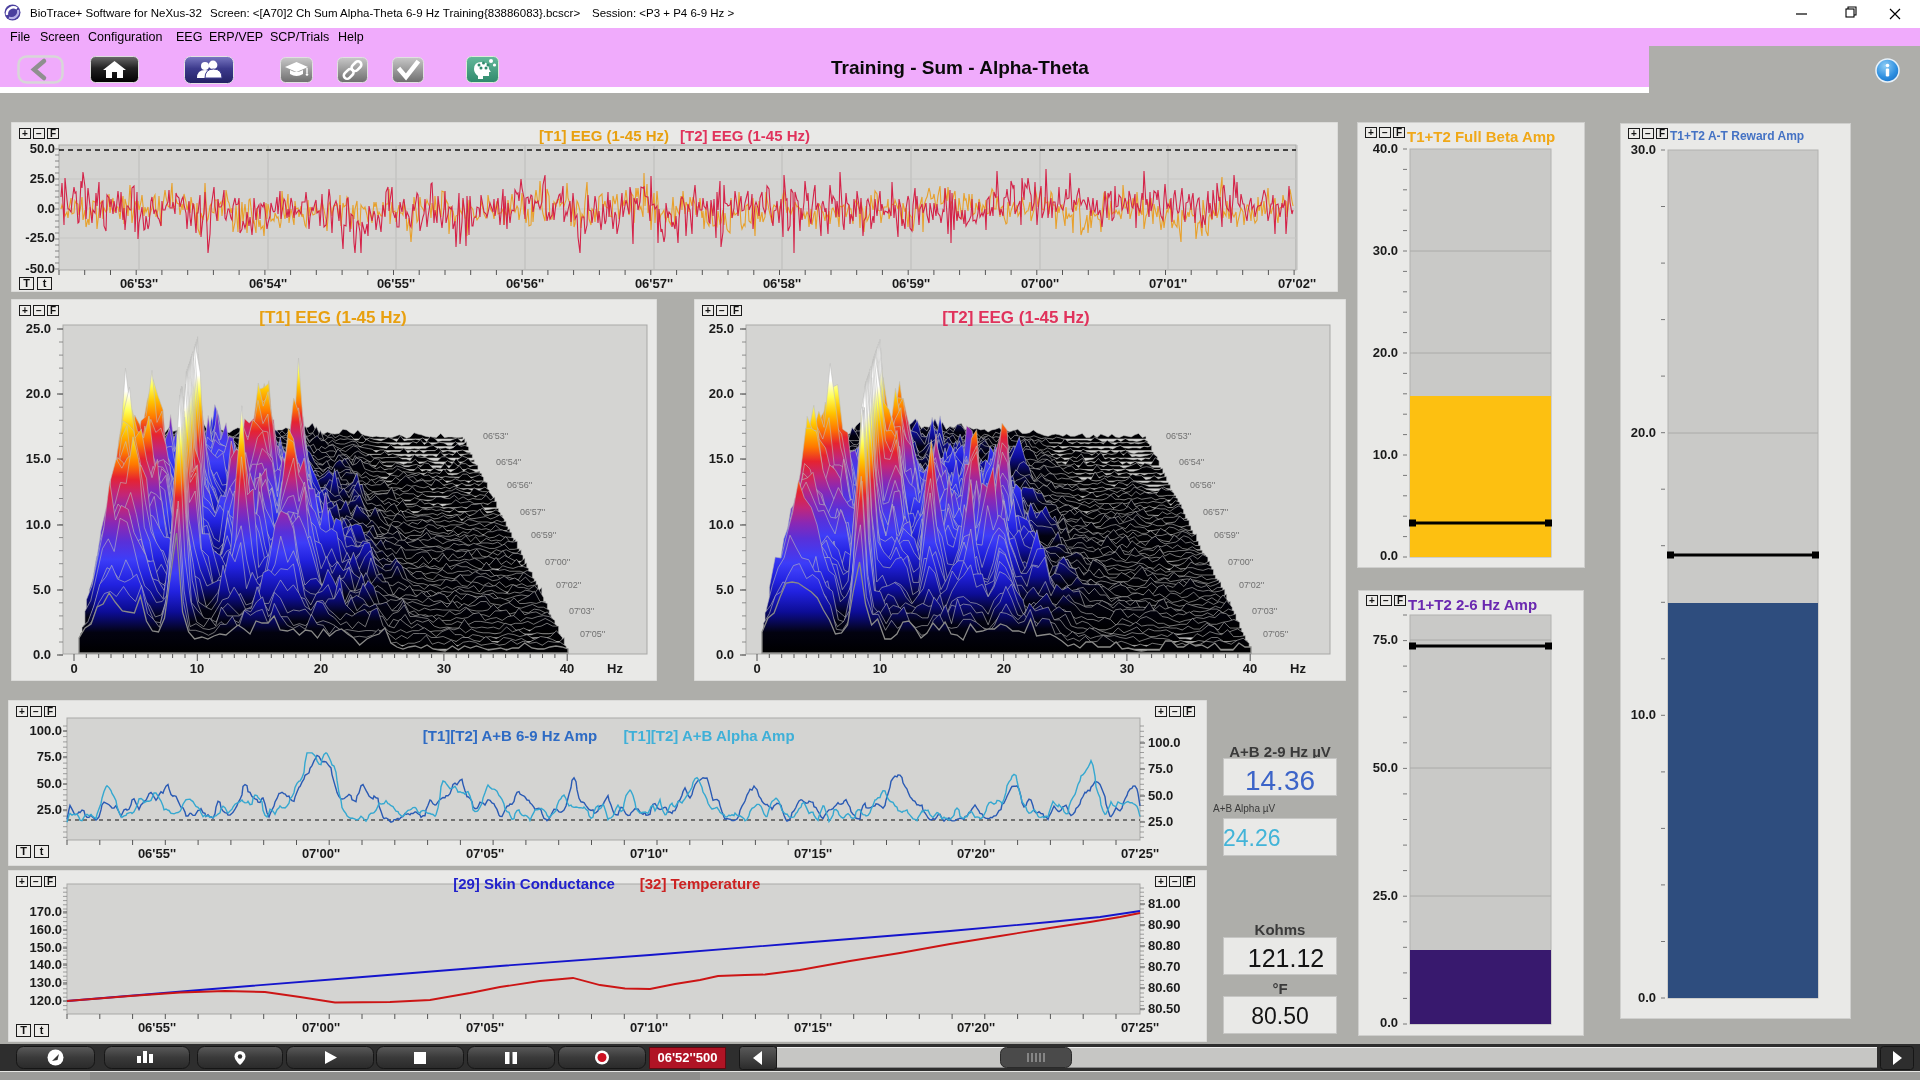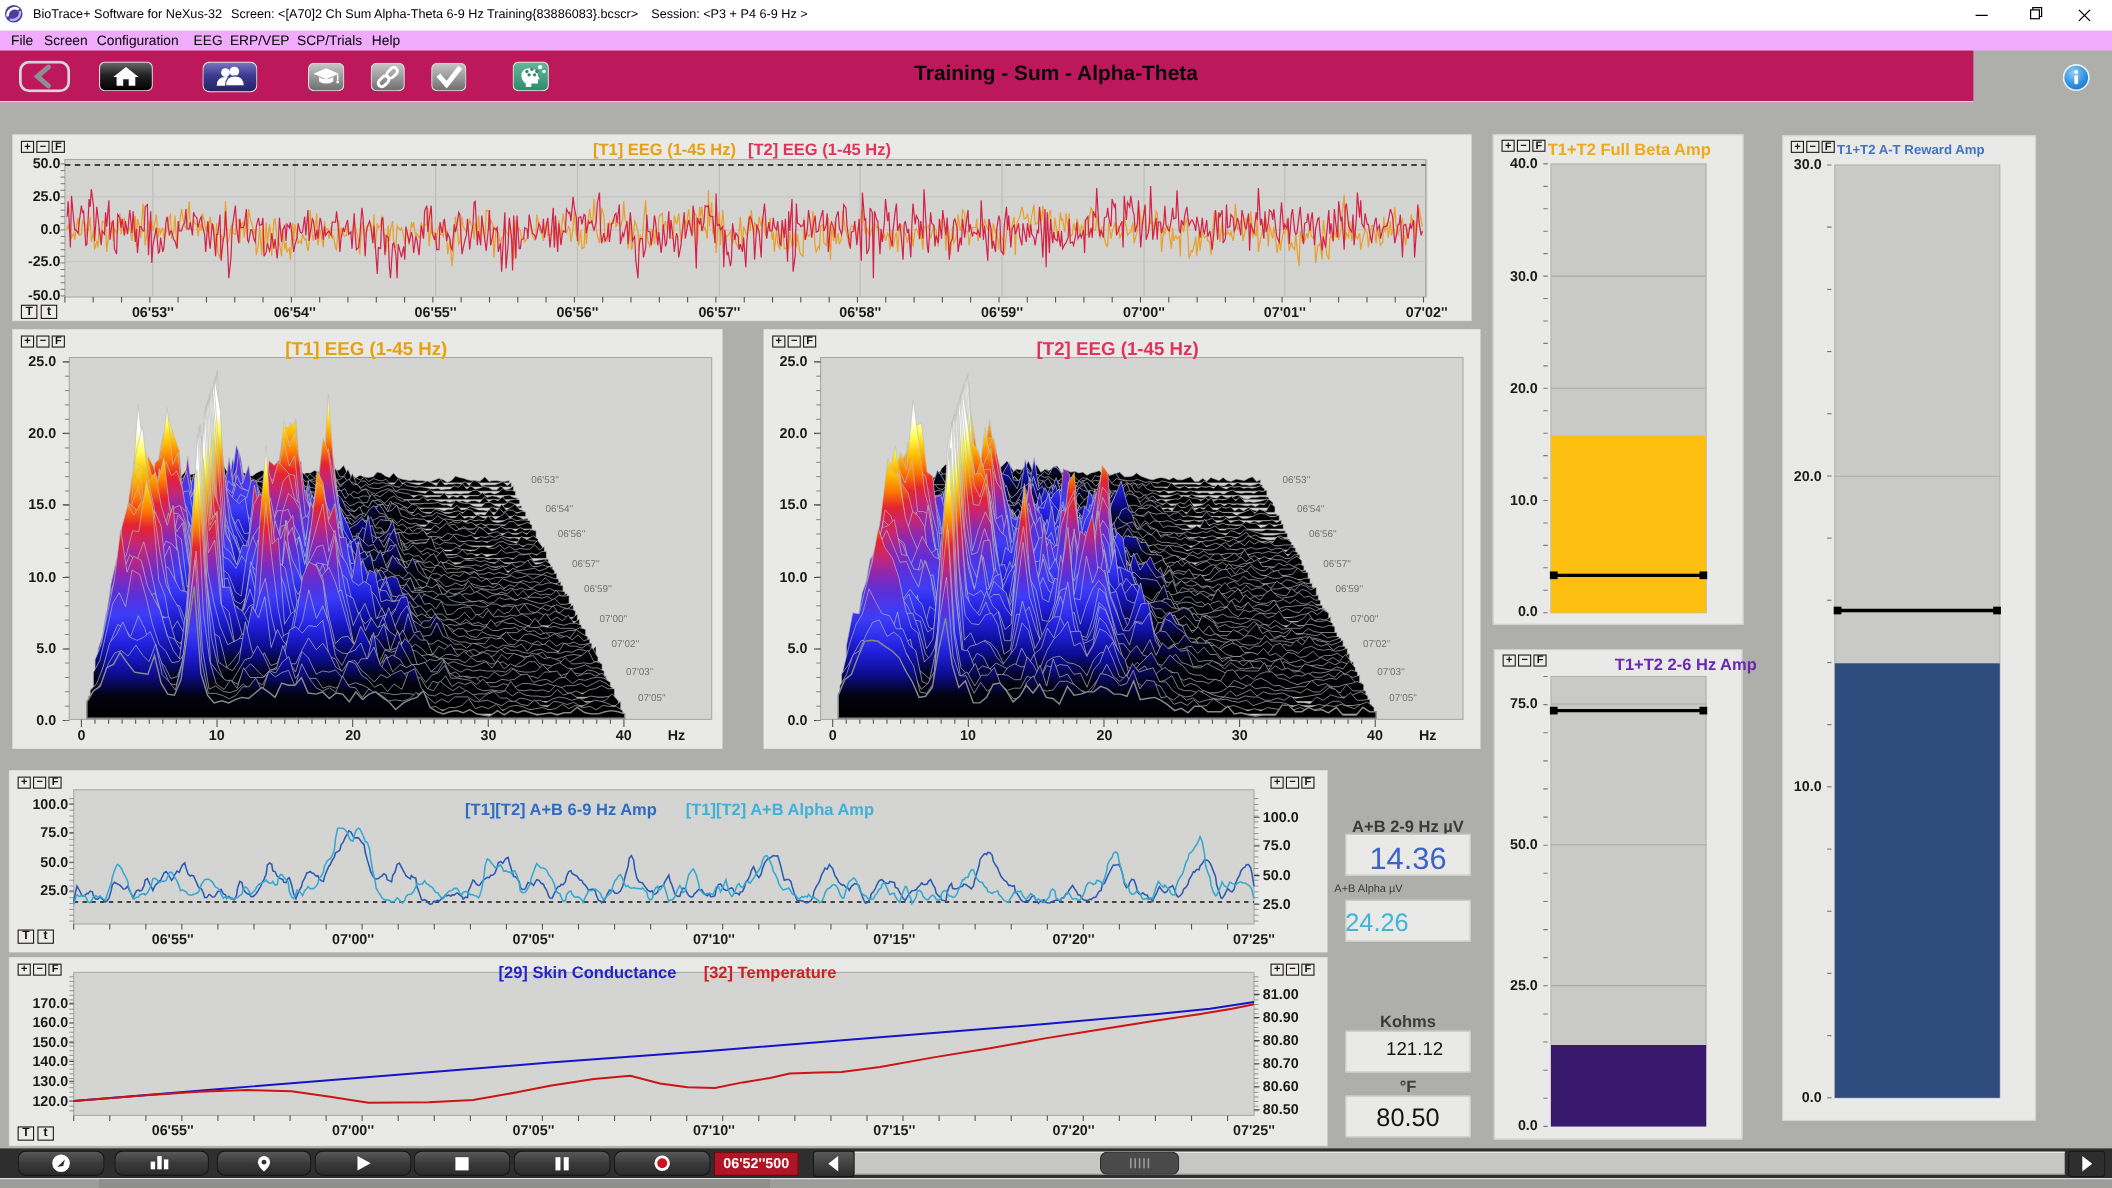--- a/index.html
+++ b/index.html
@@ -29,21 +29,21 @@
   </div>
 <div class="abs" style="left:0;top:28px;width:1920px;height:18px;background:#f0abfc">
     <div class="abs" style="left:10px;top:0px;font-size:12.5px;line-height:18px;color:#000">File</div>
     <div class="abs" style="left:40px;top:0px;font-size:12.5px;line-height:18px;color:#000">Screen</div>
     <div class="abs" style="left:88px;top:0px;font-size:12.5px;line-height:18px;color:#000">Configuration</div>
     <div class="abs" style="left:176px;top:0px;font-size:12.5px;line-height:18px;color:#000">EEG</div>
     <div class="abs" style="left:209px;top:0px;font-size:12.5px;line-height:18px;color:#000">ERP/VEP</div>
     <div class="abs" style="left:270px;top:0px;font-size:12.5px;line-height:18px;color:#000">SCP/Trials</div>
     <div class="abs" style="left:338px;top:0px;font-size:12.5px;line-height:18px;color:#000">Help</div>
   </div>
-<div class="abs" style="left:0;top:46px;width:1794px;height:47px;background:#be185d;border-bottom:1px solid #ffffff">
+<div class="abs" style="left:0;top:46px;width:1649px;height:47px;background:#f0abfc;border-bottom:6px solid #ffffff">
     <svg class="abs" style="left:17px;top:9px" width="47" height="29">
       <rect x="1.5" y="1.5" width="44" height="26" rx="8" fill="none" stroke="#d7d7d7" stroke-width="2.5"></rect>
       <path d="M27 6 L17 14.5 L27 23" fill="none" stroke="#8f8f8f" stroke-width="4.5" stroke-linecap="round" stroke-linejoin="miter"></path>
     </svg>
     <svg class="abs" style="left:90px;top:10px" width="49" height="27">
       <defs>
         <linearGradient id="gb" x1="0" y1="0" x2="0" y2="1">
           <stop offset="0" stop-color="#6a6a6a"></stop>
           <stop offset="0.45" stop-color="#222"></stop>
           <stop offset="1" stop-color="#000"></stop>
@@ -866,21 +866,21 @@
 <div class="tb" style="left:16px;top:1024px">T</div>
 <div class="tb" style="left:34px;top:1024px">t</div>
 <div class="abs" style="left:1213px;top:743px;width:134px;text-align:center;font-size:15px;font-weight:bold;color:#3a3a3a">A+B 2-9 Hz µV</div>
 <div class="abs" style="left:1223px;top:758px;width:114px;height:38px;background:#e9e9e7;border:1px solid #c6c6c4"></div>
 <div class="abs" style="left:1223px;top:765px;width:114px;text-align:center;font-size:28px;color:#3c64c8">14.36</div>
 <div class="abs" style="left:1213px;top:803px;width:134px;text-align:left;font-size:10px;font-weight:normal;color:#3a3a3a">A+B Alpha µV</div>
 <div class="abs" style="left:1223px;top:818px;width:114px;height:38px;background:#e9e9e7;border:1px solid #c6c6c4"></div>
 <div class="abs" style="left:1223px;top:825px;width:114px;text-align:left;font-size:23px;color:#42b4d8">24.26</div>
 <div class="abs" style="left:1213px;top:921px;width:134px;text-align:center;font-size:15px;font-weight:bold;color:#3a3a3a">Kohms</div>
 <div class="abs" style="left:1223px;top:937px;width:114px;height:38px;background:#e9e9e7;border:1px solid #c6c6c4"></div>
-<div class="abs" style="left:1223px;top:944px;width:126px;text-align:center;font-size:17px;color:#141414">121.12</div>
+<div class="abs" style="left:1223px;top:944px;width:126px;text-align:center;font-size:25px;color:#141414">121.12</div>
 <div class="abs" style="left:1213px;top:980px;width:134px;text-align:center;font-size:15px;font-weight:bold;color:#3a3a3a">°F</div>
 <div class="abs" style="left:1223px;top:996px;width:114px;height:38px;background:#e9e9e7;border:1px solid #c6c6c4"></div>
 <div class="abs" style="left:1223px;top:1003px;width:114px;text-align:center;font-size:23px;color:#141414">80.50</div>
 <div class="panel" style="left:1357px;top:122px;width:228px;height:446px"></div>
 <div class="sb" style="left:1365px;top:127px">+</div>
 <div class="sb" style="left:1379px;top:127px">−</div>
 <div class="sb" style="left:1393px;top:127px">F</div>
 <div class="abs" style="left:1407px;top:128px;font-size:15px;font-weight:bold;color:#f0a818">T1+T2 Full Beta Amp</div>
 <svg class="abs" style="left:1357px;top:122px" width="228" height="446">
     <rect x="53" y="27" width="141" height="408" fill="#c9c9c7" stroke="#b2b2b0"></rect>
@@ -915,21 +915,21 @@
     <line x1="46" y1="435.0" x2="50" y2="435.0" stroke="#777" stroke-width="1"></line>
     <rect x="53" y="274" width="141" height="161" fill="#fdc011"></rect>
     <line x1="55" y1="401" x2="192" y2="401" stroke="#000" stroke-width="3"></line>
     <rect x="52" y="397.5" width="7" height="7" fill="#000"></rect>
     <rect x="188" y="397.5" width="7" height="7" fill="#000"></rect>
   </svg>
 <div class="panel" style="left:1358px;top:590px;width:226px;height:446px"></div>
 <div class="sb" style="left:1366px;top:595px">+</div>
 <div class="sb" style="left:1380px;top:595px">−</div>
 <div class="sb" style="left:1394px;top:595px">F</div>
-<div class="abs" style="left:1468px;top:596px;font-size:15px;font-weight:bold;color:#6a28b0">T1+T2 2-6 Hz Amp</div>
+<div class="abs" style="left:1408px;top:596px;font-size:15px;font-weight:bold;color:#6a28b0">T1+T2 2-6 Hz Amp</div>
 <svg class="abs" style="left:1358px;top:590px" width="226" height="446">
     <rect x="52" y="25" width="141" height="409" fill="#c9c9c7" stroke="#b2b2b0"></rect>
     <text x="40" y="54" text-anchor="end" font-size="13" font-weight="bold" fill="#1a1a1a">75.0</text>
     <line x1="52" y1="50" x2="193" y2="50" stroke="#aaaaa8" stroke-width="1"></line>
     <text x="40" y="182" text-anchor="end" font-size="13" font-weight="bold" fill="#1a1a1a">50.0</text>
     <line x1="52" y1="178" x2="193" y2="178" stroke="#aaaaa8" stroke-width="1"></line>
     <text x="40" y="310" text-anchor="end" font-size="13" font-weight="bold" fill="#1a1a1a">25.0</text>
     <line x1="52" y1="306" x2="193" y2="306" stroke="#aaaaa8" stroke-width="1"></line>
     <text x="40" y="437" text-anchor="end" font-size="13" font-weight="bold" fill="#1a1a1a">0.0</text>
     <line x1="45" y1="25.0" x2="49" y2="25.0" stroke="#777" stroke-width="1"></line>

